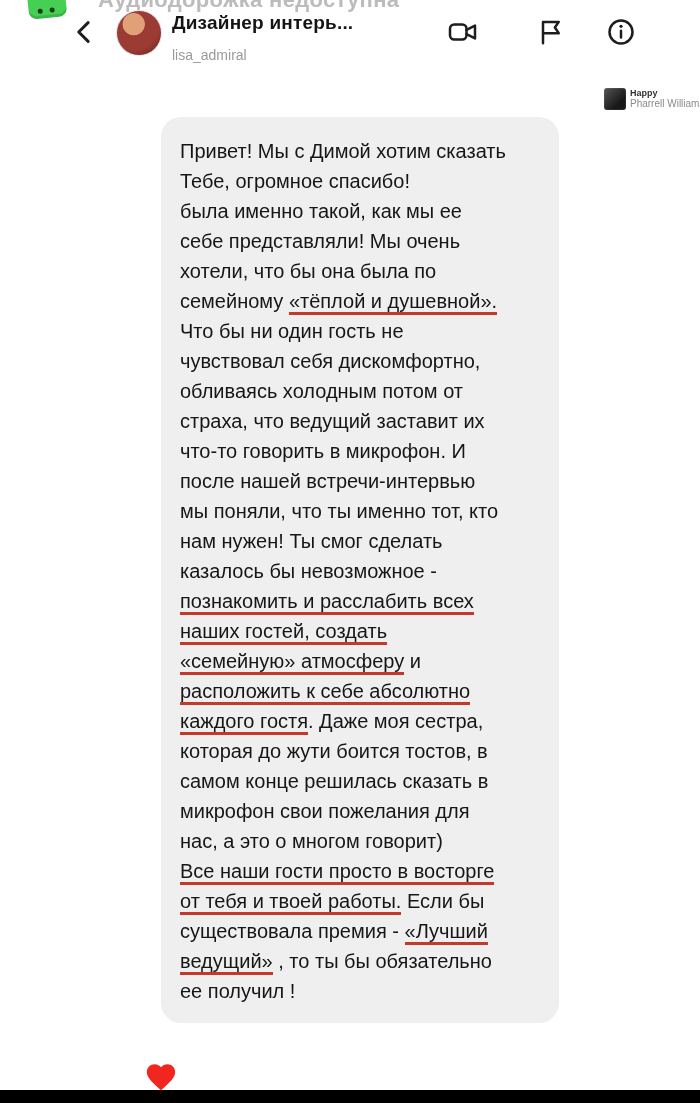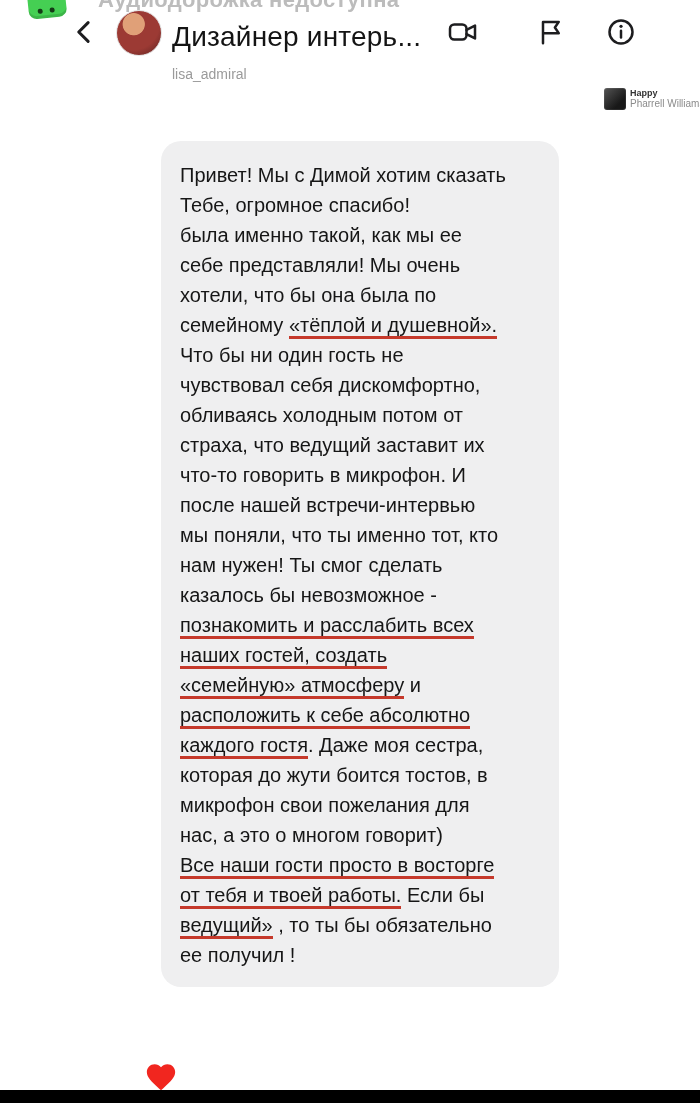--- a/index.html
+++ b/index.html
@@ -29,37 +29,37 @@
 
   
   .header{position:absolute;top:0;left:0;right:0;height:66px;}
   .back-btn{position:absolute;left:70px;top:17px;width:30px;height:30px;cursor:pointer;}
   .avatar{
     position:absolute;left:116px;top:10px;width:46px;height:46px;border-radius:50%;
     background:radial-gradient(circle at 38% 30%, #e0a078 0 26%, #9c3a34 28% 62%, #58201f 100%);
     border:1px solid #e3e3e3;cursor:pointer;
   }
   .title-block{position:absolute;left:172px;top:12px;cursor:pointer;}
-  .story-title{font-size:28px;font-weight:normal;color:#141414;letter-spacing:.2px;margin-top:9px;}
+  .story-title{font-size:19px;font-weight:bold;color:#141414;letter-spacing:.2px;}
   .story-username{font-size:14px;color:#9a9a9a;margin-top:13px;}
   .hicon{position:absolute;top:17px;width:30px;height:30px;cursor:pointer;}
   .hicon svg,.back-btn svg{width:100%;height:100%;}
   .icam{left:448px}.iflag{left:536px}.iinfo{left:606px}
   .stroke{fill:none;stroke:#1d1d1f;stroke-width:2;stroke-linecap:round;stroke-linejoin:round;}
 
   
   .music{position:absolute;left:604px;top:88px;display:flex;gap:4px;align-items:flex-start;cursor:pointer;}
   .album-art{width:22px;height:22px;border-radius:3px;background:linear-gradient(135deg,#555 0%,#181818 70%);box-shadow:inset 0 0 0 1px rgba(255,255,255,.08);}
   .music-title{font-size:9px;font-weight:bold;color:#333;line-height:11px;}
   .music-artist{font-size:10px;color:#8b8b8b;line-height:10px;white-space:nowrap;}
 
   
   .bubble{
     position:absolute;left:161px;top:117px;width:398px;
-    background:var(--bubble-bg);border-radius:20px;padding:19px 18px 17px 19px;margin-top:24px;
+    background:var(--bubble-bg);border-radius:20px;padding:19px 18px 17px 19px;
   }
   .msg-line{font-size:20px;line-height:30px;color:#161616;white-space:nowrap;}
   .msg-line .u{border-bottom:3px solid var(--underline);}
 
   
   .heart{position:absolute;left:144px;top:1060px;width:34px;height:34px;}
   .heart svg{width:100%;height:100%;}
 
   .bottom-bar{position:absolute;left:0;bottom:0;width:100%;height:13px;background:var(--bottom-bar);}
 </style>
@@ -129,24 +129,26 @@
         <div class="msg-line"><span>после нашей встречи-интервью</span></div>
         <div class="msg-line"><span>мы поняли, что ты именно тот, кто</span></div>
         <div class="msg-line"><span>нам нужен! Ты смог сделать</span></div>
         <div class="msg-line"><span>казалось бы невозможное -</span></div>
         <div class="msg-line"><span class="u">познакомить и расслабить всех</span></div>
         <div class="msg-line"><span class="u">наших гостей, создать</span></div>
         <div class="msg-line"><span class="u">«семейную» атмосферу</span><span> и</span></div>
         <div class="msg-line"><span class="u">расположить к себе абсолютно</span></div>
         <div class="msg-line"><span class="u">каждого гостя</span><span>. Даже моя сестра,</span></div>
         <div class="msg-line"><span>которая до жути боится тостов, в</span></div>
+        <div class="msg-line"><span>самом конце решилась сказать в</span></div>
         <div class="msg-line"><span>микрофон свои пожелания для</span></div>
         <div class="msg-line"><span>нас, а это о многом говорит)</span></div>
         <div class="msg-line"><span class="u">Все наши гости просто в восторге</span></div>
         <div class="msg-line"><span class="u">от тебя и твоей работы.</span><span> Если бы</span></div>
+        <div class="msg-line"><span>существовала премия - </span><span class="u">«Лучший</span></div>
         <div class="msg-line"><span class="u">ведущий»</span><span> , то ты бы обязательно</span></div>
         <div class="msg-line"><span>ее получил !</span></div>
       </div>
   </div>
 
   <div class="heart">
     <svg viewBox="0 0 24 24">
       <path fill="#f1261f" d="M12 21.35l-1.45-1.32C5.4 15.36 2 12.28 2 8.5 2 5.42 4.42 3 7.5 3c1.74 0 3.41.81 4.5 2.09C13.09 3.81 14.76 3 16.5 3 19.58 3 22 5.42 22 8.5c0 3.78-3.4 6.86-8.55 11.54L12 21.35z"></path>
     </svg>
   </div>

